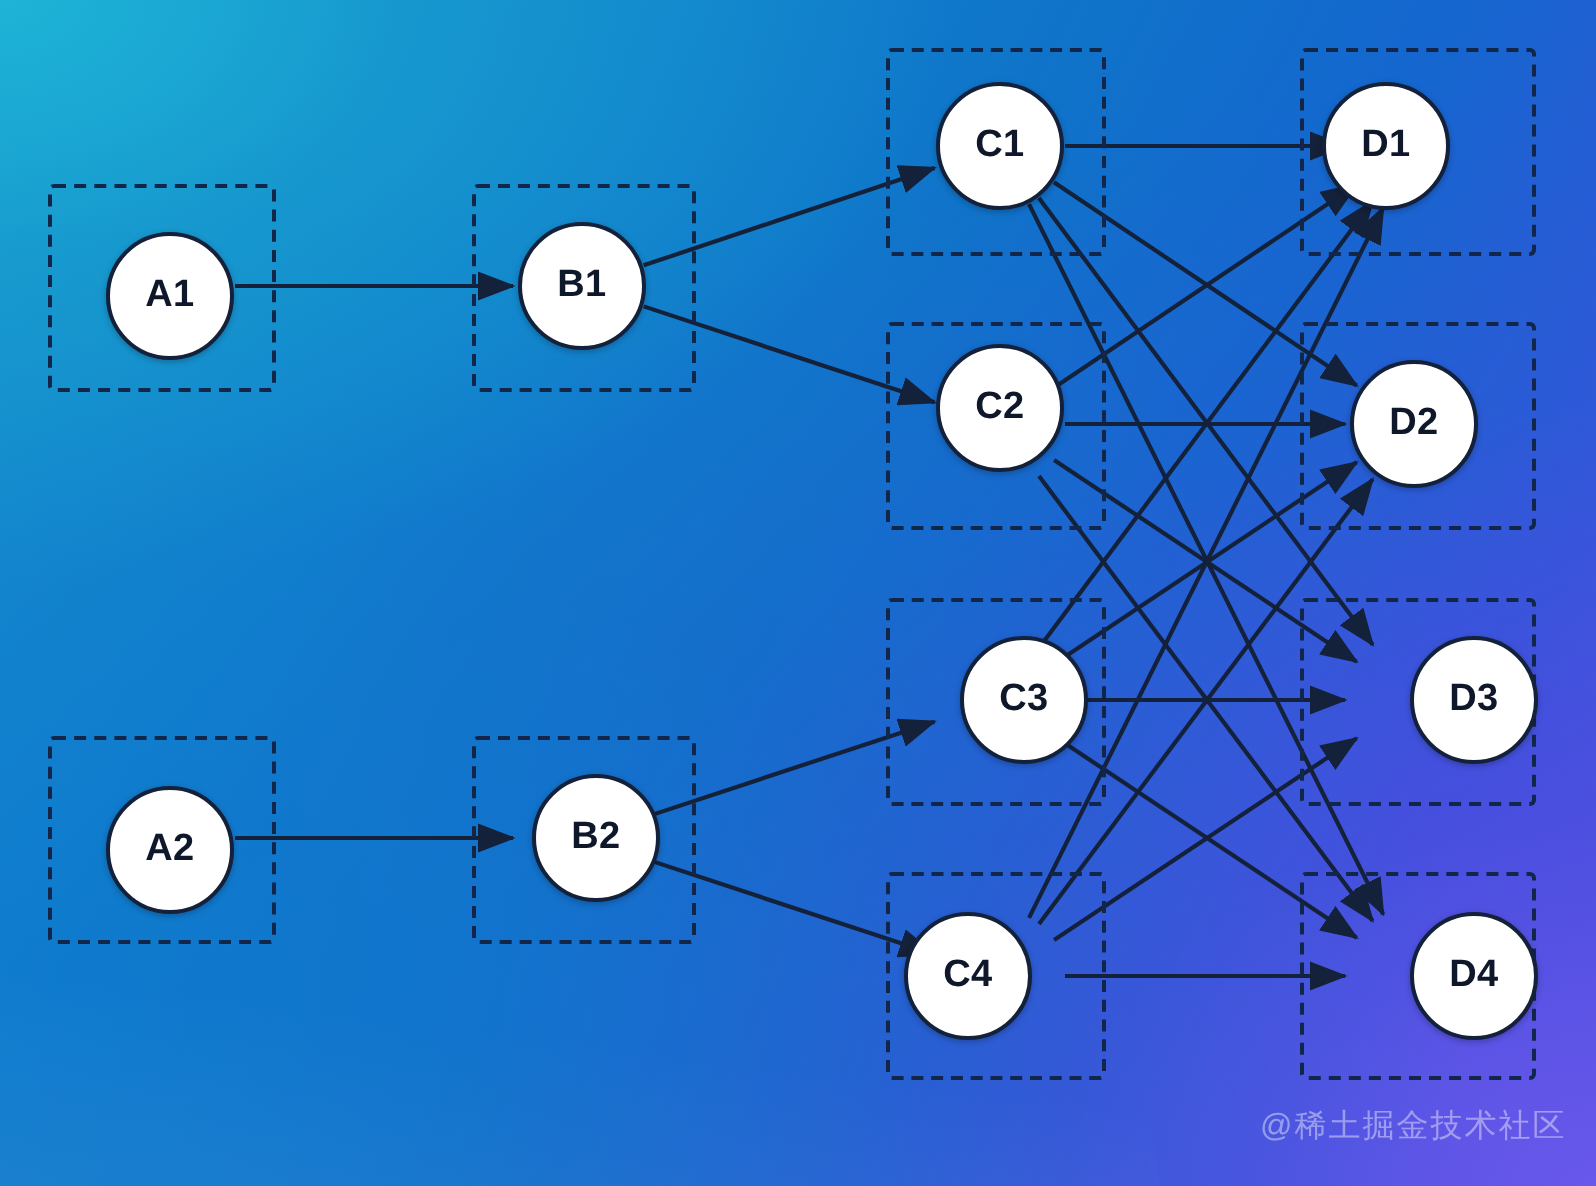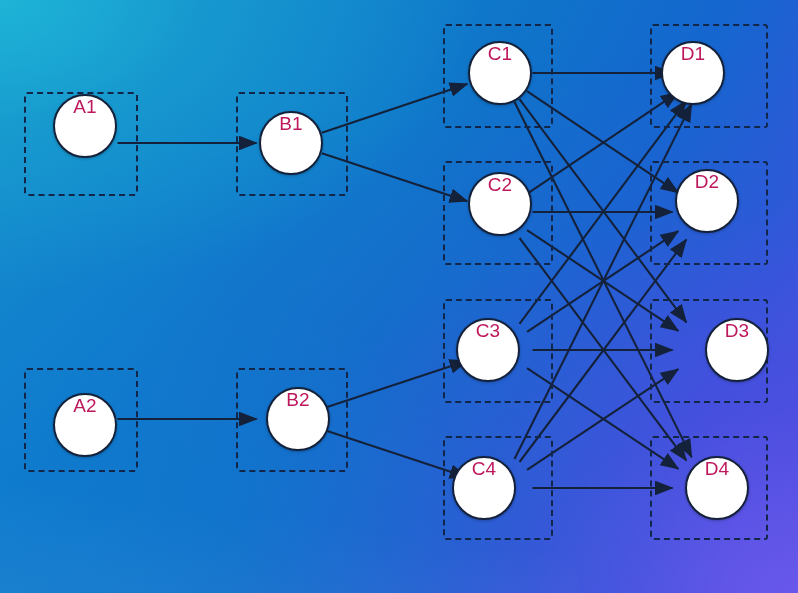--- a/index.html
+++ b/index.html
@@ -41,25 +41,25 @@
     border: 2px dashed #12264a;
     border-radius: 3px;
   }
   .node {
     position: absolute;
     box-sizing: border-box;
     border-radius: 50%;
     background: #ffffff;
     border: 2.5px solid #14213a;
     display: flex;
-    align-items: flex-start;
+    align-items: center;
     justify-content: center;
-    color: #be185d;
+    color: #0f172a;
     font-size: 19px;
-    font-weight: 400;
+    font-weight: 700;
     letter-spacing: 0.2px;
     box-shadow: 0 1px 3px rgba(0,0,0,0.25);
   }
   .watermark {
     position: absolute;
     color: rgba(255,255,255,0.42);
     font-size: 16px;
     letter-spacing: 1px;
     white-space: nowrap;
     user-select: none;
@@ -112,52 +112,53 @@
       <div class="group-box" style="left: 443px; top: 24px; width: 110px; height: 104px;"></div>
       <div class="group-box" style="left: 443px; top: 161px; width: 110px; height: 104px;"></div>
       <div class="group-box" style="left: 443px; top: 299px; width: 110px; height: 104px;"></div>
       <div class="group-box" style="left: 443px; top: 436px; width: 110px; height: 104px;"></div>
       <div class="group-box" style="left: 650px; top: 24px; width: 118px; height: 104px;"></div>
       <div class="group-box" style="left: 650px; top: 161px; width: 118px; height: 104px;"></div>
       <div class="group-box" style="left: 650px; top: 299px; width: 118px; height: 104px;"></div>
       <div class="group-box" style="left: 650px; top: 436px; width: 118px; height: 104px;"></div>
     </div>
   <div id="node-layer">
-      <div class="node" style="left: 53px; top: 94px; width: 64px; height: 64px;">
+      <div class="node" style="left: 53px; top: 116px; width: 64px; height: 64px;">
         <span>A1</span>
       </div>
       <div class="node" style="left: 53px; top: 393px; width: 64px; height: 64px;">
         <span>A2</span>
       </div>
       <div class="node" style="left: 259px; top: 111px; width: 64px; height: 64px;">
         <span>B1</span>
       </div>
       <div class="node" style="left: 266px; top: 387px; width: 64px; height: 64px;">
         <span>B2</span>
       </div>
       <div class="node" style="left: 468px; top: 41px; width: 64px; height: 64px;">
         <span>C1</span>
       </div>
       <div class="node" style="left: 468px; top: 172px; width: 64px; height: 64px;">
         <span>C2</span>
       </div>
-      <div class="node" style="left: 456px; top: 318px; width: 64px; height: 64px;">
+      <div class="node" style="left: 480px; top: 318px; width: 64px; height: 64px;">
         <span>C3</span>
       </div>
       <div class="node" style="left: 452px; top: 456px; width: 64px; height: 64px;">
         <span>C4</span>
       </div>
       <div class="node" style="left: 661px; top: 41px; width: 64px; height: 64px;">
         <span>D1</span>
       </div>
-      <div class="node" style="left: 675px; top: 169px; width: 64px; height: 64px;">
+      <div class="node" style="left: 675px; top: 180px; width: 64px; height: 64px;">
         <span>D2</span>
       </div>
       <div class="node" style="left: 705px; top: 318px; width: 64px; height: 64px;">
         <span>D3</span>
       </div>
-      <div class="node" style="left: 685px; top: 456px; width: 64px; height: 64px;">
+      <div class="node" style="left: 705px; top: 456px; width: 64px; height: 64px;">
         <span>D4</span>
       </div>
     </div>
 
+  <div class="watermark" style="left: 630px; top: 553px;">@稀土掘金技术社区</div>
 
 </div>
 
 </body></html>

